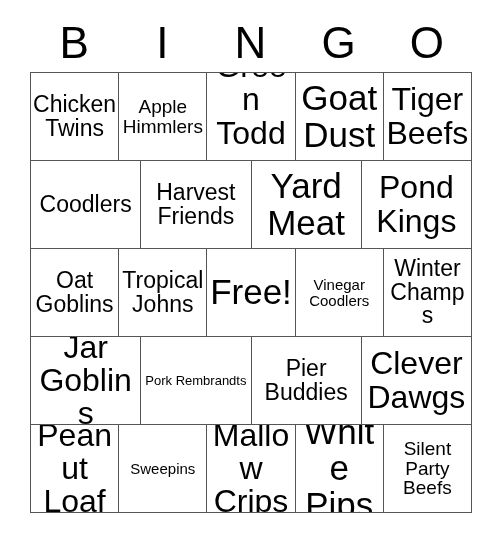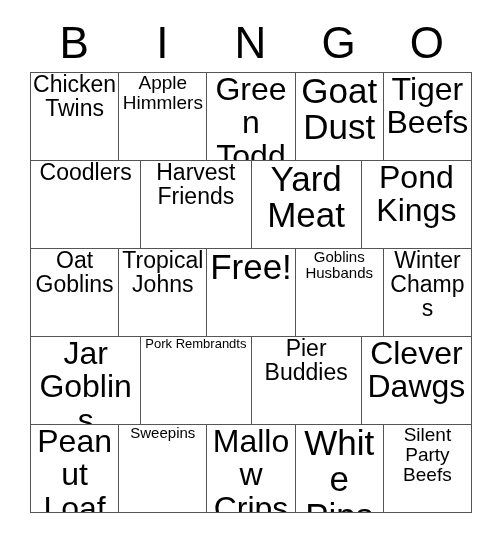--- a/index.html
+++ b/index.html
@@ -49,20 +49,21 @@
     height: 88px;
   }
   .cell {
     flex: 1 1 0;
     width: 88.2px;
     height: 88px;
     border-right: 1.5px solid #555555;
     border-bottom: 1.5px solid #555555;
     box-sizing: border-box;
     display: flex;
+    align-items: center;
     justify-content: center;
     text-align: center;
     overflow: hidden;
     padding: 0 1px;
   }
   .cell-text {
     display: block;
     width: 100%;
     line-height: 1.04;
     color: #000000;
@@ -128,21 +129,21 @@
       <div class="cell">
           <span class="cell-text fs-md">Oat Goblins</span>
         </div>
       <div class="cell">
           <span class="cell-text fs-md">Tropical Johns</span>
         </div>
       <div class="cell">
           <span class="cell-text fs-xl">Free!</span>
         </div>
       <div class="cell">
-          <span class="cell-text fs-xs">Goblins Husbands</span>
+          <span class="cell-text fs-xs">Vinegar Coodlers</span>
         </div>
       <div class="cell">
           <span class="cell-text fs-md">Winter Champs</span>
         </div>
     </div>
 
     <div class="grid-row">
       <div class="cell">
           <span class="cell-text fs-lg">Jar Goblins</span>
         </div>

